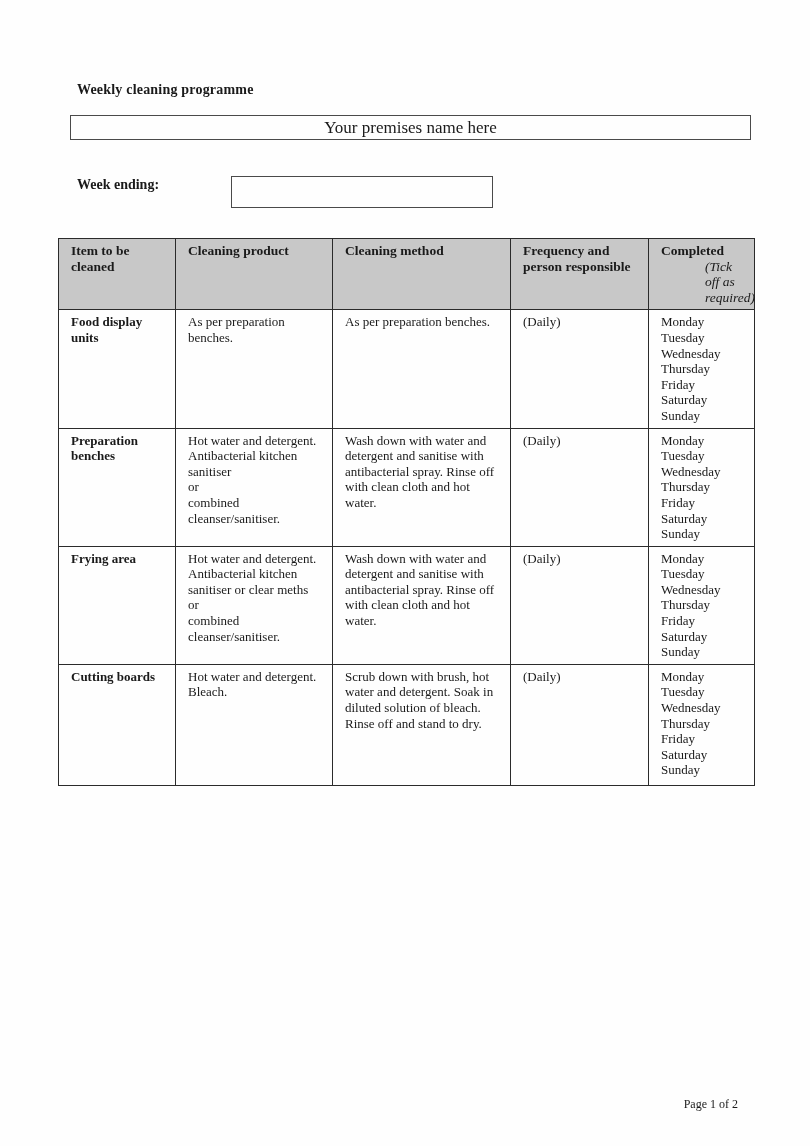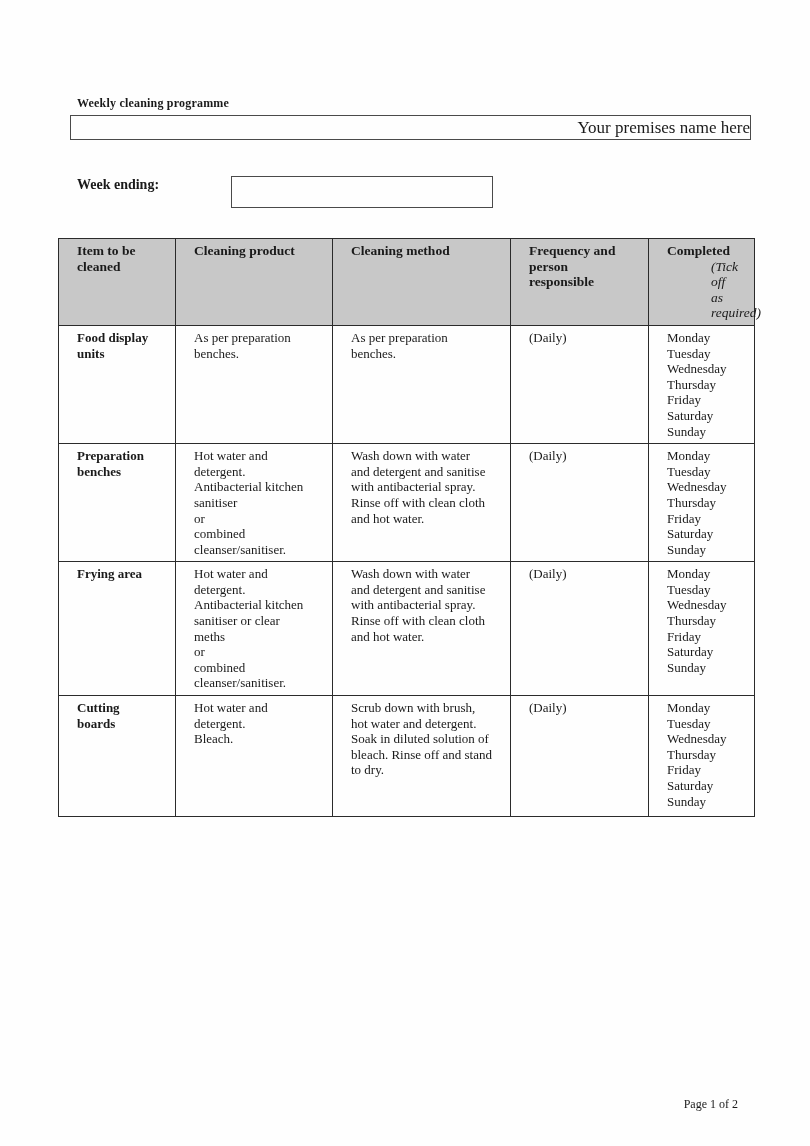--- a/index.html
+++ b/index.html
@@ -11,35 +11,35 @@
     position: relative;
   }
   .page {
     position: absolute;
     inset: 0;
     background: #fefefe;
   }
   .doc-title {
     position: absolute;
     left: 77px;
-    top: 96px;
-    font-size: 12px;
+    top: 82px;
+    font-size: 14px;
     font-weight: bold;
     letter-spacing: 0.2px;
   }
   .premises-box {
     position: absolute;
     left: 70px;
     top: 115px;
     width: 681px;
     height: 25px;
     border: 1px solid #4a4a4a;
     display: flex;
     align-items: center;
-    justify-content: flex-end;
+    justify-content: center;
     font-size: 17px;
     background: #fefefe;
   }
   .week-ending-label {
     position: absolute;
     left: 77px;
     top: 177px;
     font-size: 14px;
     font-weight: bold;
   }
@@ -60,21 +60,21 @@
     left: 58px;
     top: 238px;
     width: 696px;
     border-collapse: collapse;
     table-layout: fixed;
     font-size: 13px;
   }
   .cleaning-table td, .cleaning-table th {
     border: 1px solid #2b2b2b;
     vertical-align: top;
-    padding: 4px 18px;
+    padding: 4px 12px;
     line-height: 15.6px;
     text-align: left;
   }
   .cleaning-table thead th {
     background: var(--header-bg, #c8c8c8);
     font-weight: bold;
     font-size: 13.5px;
     height: 58px;
   }
   .cleaning-table thead .note {

